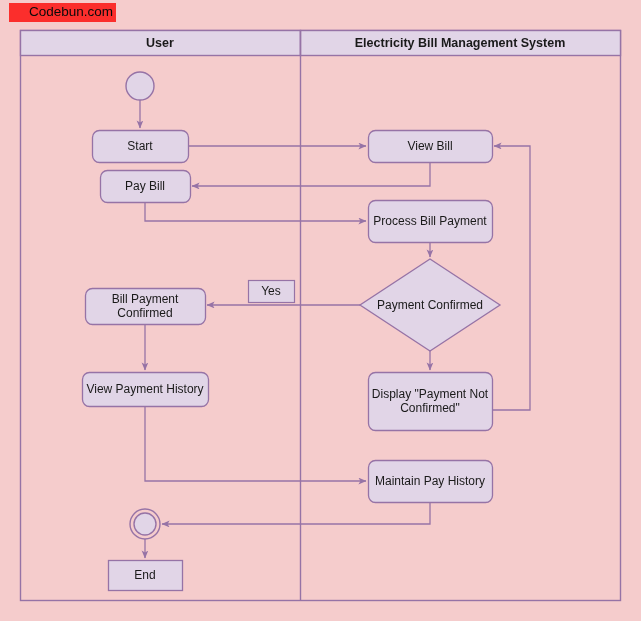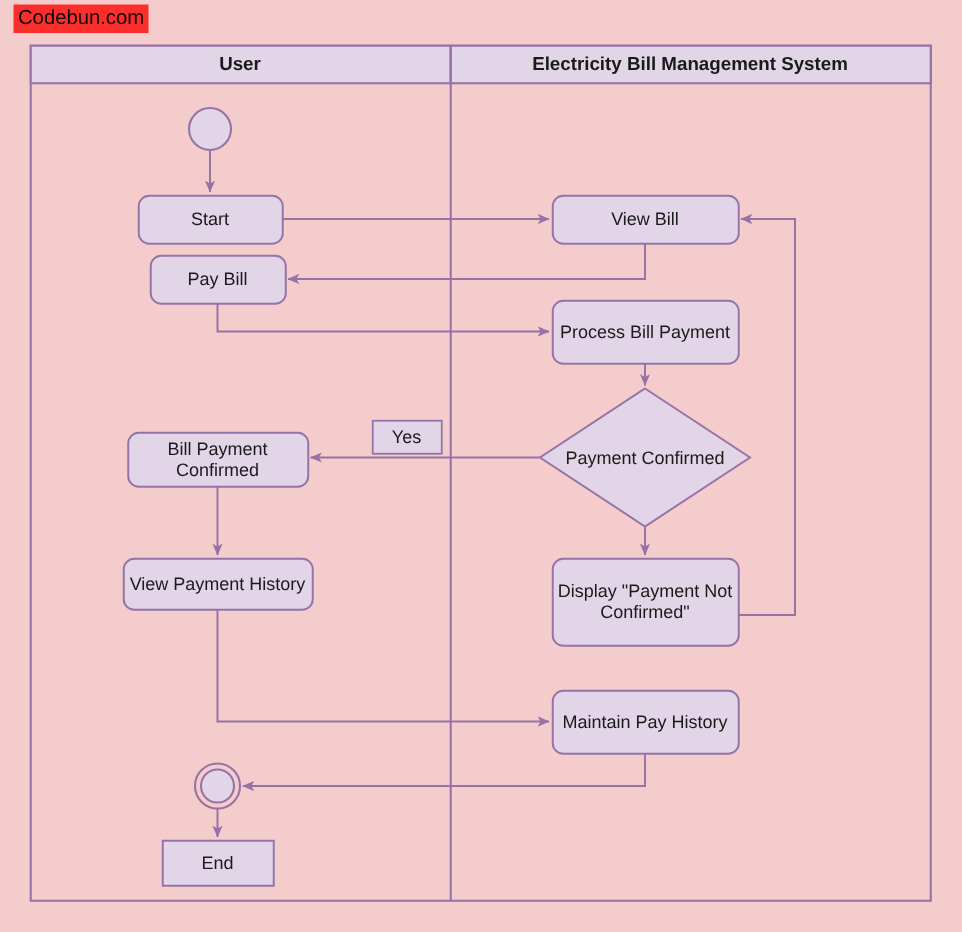--- a/index.html
+++ b/index.html
@@ -17,21 +17,21 @@
   }
   #watermark {
     position: absolute;
     left: 9px;
     top: 3px;
     background: #fb2e2c;
     color: #0a0a0a;
     font-family: "Liberation Sans", sans-serif;
     font-size: 13.5px;
     line-height: 16px;
-    padding: 1px 3px 2px 3px;
+    padding: 1px 3px 2px 20px;
     white-space: nowrap;
     z-index: 5;
   }
   #canvas {
     position: absolute;
     left: 0;
     top: 0;
   }
   .lane-frame {
     fill: #f5cccc;

